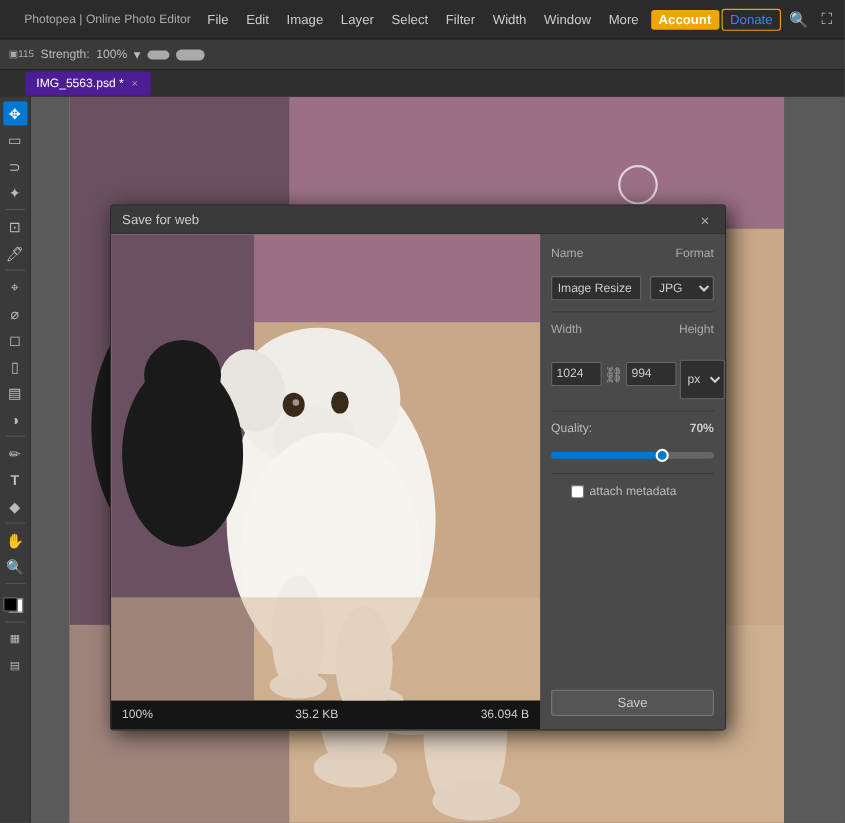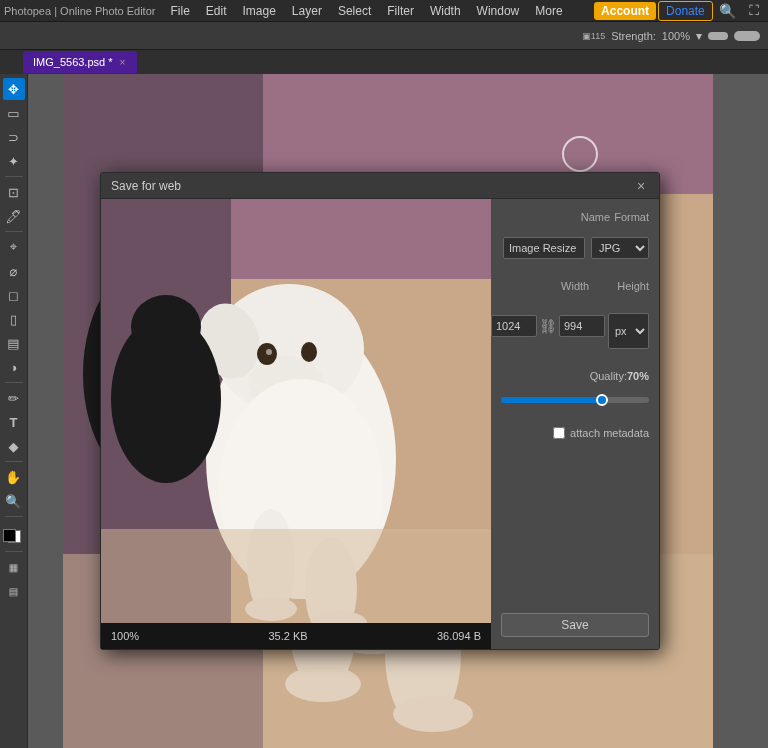--- a/index.html
+++ b/index.html
@@ -8,25 +8,25 @@
       height: 748px;
       overflow: hidden;
       font-family: Arial, sans-serif;
       font-size: 12px;
       background: #3c3c3c;
       color: #ccc;
     }
 
     
     #menubar {
-      height: 22px;
+      height: 36px;
       background: #2b2b2b;
       display: flex;
       align-items: center;
-      padding: 0 4px;
+      padding: 0 22px;
       gap: 2px;
       border-bottom: 1px solid #1a1a1a;
     }
     .menu-logo {
       font-size: 11px;
       color: #aaa;
       margin-right: 6px;
       white-space: nowrap;
     }
     .menu-item {
@@ -61,21 +61,20 @@
 
     
     #toolbar {
       height: 28px;
       background: #3a3a3a;
       display: flex;
       align-items: center;
       padding: 0 8px;
       gap: 6px;
       border-bottom: 1px solid #1a1a1a;
-      justify-content: flex-end;
     }
     .toolbar-label {
       font-size: 11px;
       color: #bbb;
     }
     .brush-shape {
       width: 20px; height: 8px;
       background: #aaa;
       border-radius: 4px;
       display: inline-block;
@@ -268,21 +267,20 @@
     }
 
     
     .dialog-settings {
       width: 168px;
       background: #4a4a4a;
       padding: 12px 10px;
       display: flex;
       flex-direction: column;
       gap: 8px;
-      align-items: flex-end;
     }
     .settings-row {
       display: flex;
       align-items: center;
       justify-content: space-between;
       gap: 6px;
     }
     .settings-label {
       font-size: 11px;
       color: #bbb;

